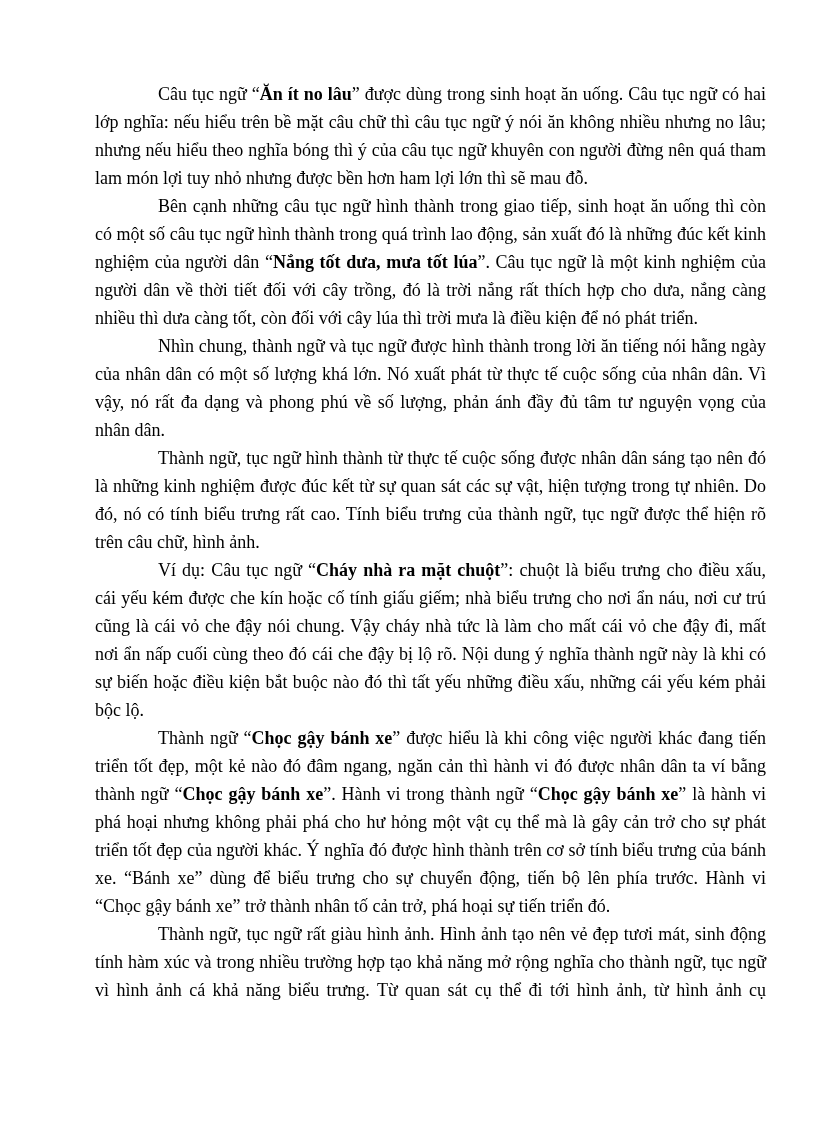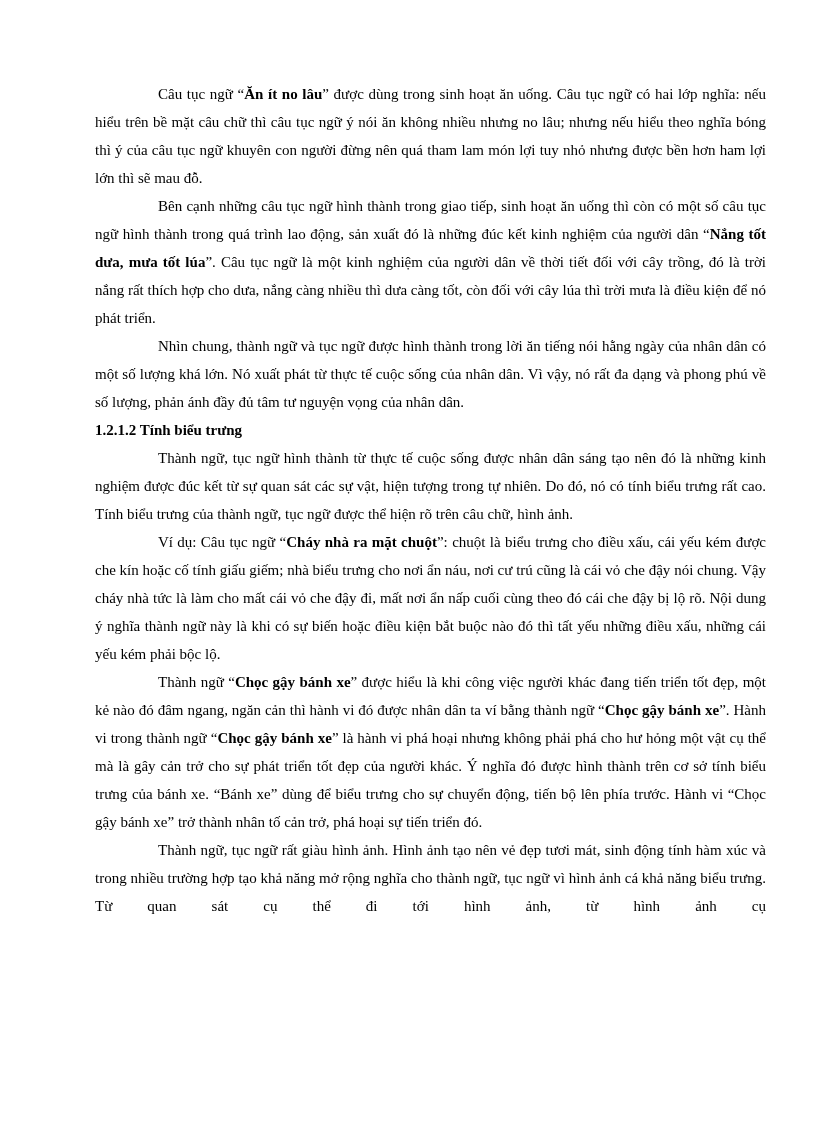--- a/index.html
+++ b/index.html
@@ -10,21 +10,21 @@
   .page {
     position: relative;
     width: 816px;
     height: 1007px;
     margin: 0 auto;
     background: #ffffff;
     color: #000000;
     box-sizing: border-box;
     padding: 80px 50px 0 95px;
     font-family: "Liberation Serif", "DejaVu Serif", serif;
-    font-size: 15px;
+    font-size: 18px;
     line-height: 28px;
     overflow: hidden;
   }
   .body-text p {
     margin: 0;
     padding: 0;
     text-align: justify;
   }
   p.para {
     text-indent: 63px;
@@ -43,19 +43,18 @@
   }
 </style>
 </head>
 <body>
 
 <div class="page">
   <div class="body-text" id="doc-body">
       <p class="para"><span>Câu tục ngữ “</span><span class="b">Ăn ít no lâu</span><span>” được dùng trong sinh hoạt ăn uống. Câu tục ngữ có hai lớp nghĩa: nếu hiểu trên bề mặt câu chữ thì câu tục ngữ ý nói ăn không nhiều nhưng no lâu; nhưng nếu hiểu theo nghĩa bóng thì ý của câu tục ngữ khuyên con  người đừng nên quá tham lam món lợi tuy nhỏ nhưng được bền hơn ham lợi lớn thì sẽ mau đỗ.</span></p>
       <p class="para"><span>Bên cạnh những câu tục ngữ hình thành trong giao tiếp, sinh hoạt ăn uống thì còn có một số câu tục ngữ hình thành trong quá trình lao động, sản xuất đó là những đúc kết kinh nghiệm của người dân “</span><span class="b">Nắng tốt dưa, mưa tốt lúa</span><span>”. Câu tục ngữ là một kinh nghiệm của người dân về thời tiết đối với cây trồng, đó là trời nắng rất thích hợp cho dưa, nắng càng nhiều thì dưa càng tốt, còn đối với cây lúa thì trời mưa là điều kiện để nó phát triển.</span></p>
       <p class="para"><span>Nhìn chung, thành ngữ và tục ngữ được hình thành trong lời ăn tiếng nói hằng ngày của nhân dân có một số lượng khá lớn. Nó xuất phát từ thực tế cuộc sống của nhân dân. Vì vậy, nó rất đa dạng và phong phú về số lượng, phản ánh đầy đủ tâm tư nguyện vọng của nhân dân.</span></p>
-      <p class="heading"><span class="b">1.2.1.2 Tính biểu trưng</span></p>
       <p class="para"><span>Thành ngữ, tục ngữ hình thành từ thực tế cuộc sống được nhân dân sáng tạo nên đó là những kinh nghiệm được đúc kết từ sự quan sát các sự vật, hiện tượng trong tự nhiên. Do đó, nó có tính biểu trưng rất cao. Tính biểu trưng của thành ngữ, tục ngữ được thể hiện rõ trên câu chữ, hình ảnh.</span></p>
       <p class="para"><span>Ví dụ: Câu tục ngữ “</span><span class="b">Cháy nhà ra mặt chuột</span><span>”: chuột là biểu trưng cho điều xấu, cái yếu kém được che kín hoặc cố tính giấu giếm; nhà biểu trưng cho nơi ẩn náu, nơi cư trú cũng là cái vỏ che đậy nói chung. Vậy cháy nhà tức là làm cho mất cái vỏ che đậy đi, mất nơi ẩn nấp cuối cùng theo đó cái che đậy bị lộ rõ. Nội dung ý nghĩa thành ngữ này là khi có sự biến hoặc điều kiện bắt buộc nào đó thì tất yếu những điều xấu, những cái yếu kém phải bộc lộ.</span></p>
       <p class="para"><span>Thành ngữ “</span><span class="b">Chọc gậy bánh xe</span><span>” được hiểu là khi công việc người khác đang tiến triển tốt đẹp, một kẻ nào đó đâm ngang, ngăn cản thì hành vi đó được nhân dân ta ví bằng thành ngữ “</span><span class="b">Chọc gậy bánh xe</span><span>”. Hành vi trong thành ngữ “</span><span class="b">Chọc gậy bánh xe</span><span>” là hành vi phá hoại nhưng không phải phá cho hư hỏng một vật cụ thể mà là gây cản trở cho sự phát triển tốt đẹp của người khác. Ý nghĩa đó được hình thành trên cơ sở tính biểu trưng của bánh xe. “Bánh xe” dùng để biểu trưng cho sự chuyển động, tiến bộ lên phía trước. Hành vi “Chọc gậy bánh xe” trở thành nhân tố cản trở, phá hoại sự tiến triển đó.</span></p>
       <p class="para cont"><span>Thành ngữ, tục ngữ rất giàu hình ảnh. Hình ảnh tạo nên vẻ đẹp tươi mát, sinh động tính hàm xúc và trong nhiều trường hợp tạo khả năng mở rộng nghĩa cho thành ngữ, tục ngữ vì hình ảnh cá khả năng biểu trưng. Từ quan sát cụ thể đi tới hình ảnh, từ hình ảnh cụ</span></p>
     </div>
 </div>
 
 </body></html>

